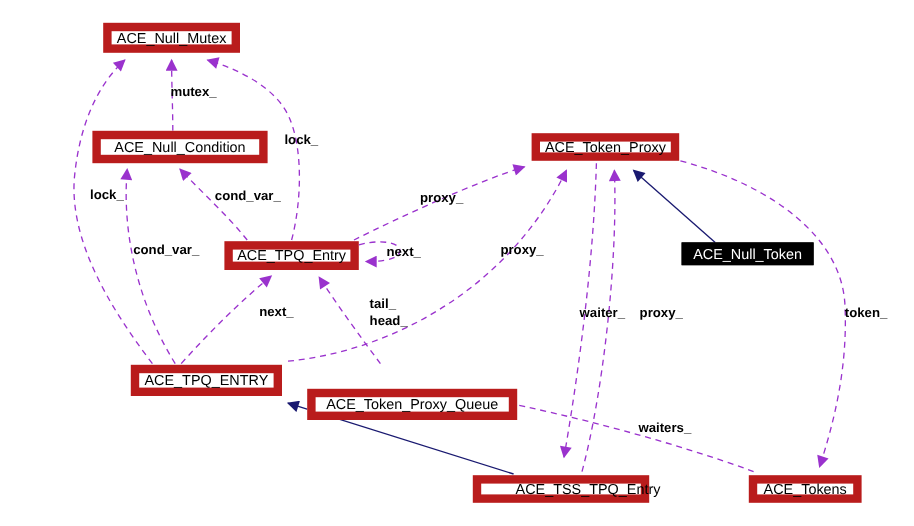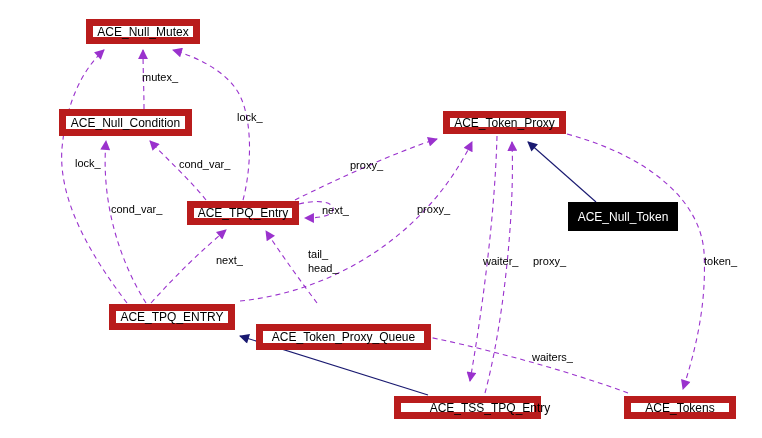--- a/index.html
+++ b/index.html
@@ -27,20 +27,21 @@
     color:#ffffff;
     border-color:#000000;
   }
   .edge-label{
     position:absolute;
     font-size:11px;
     color:#000000;
     white-space:nowrap;
     z-index:3;
     background:transparent;
+    font-weight:bold;
   }
 </style>
 </head>
 <body>
 
 <div id="canvas">
 
   <svg id="edges" width="762" height="438" viewBox="0 0 762 438" xmlns="http://www.w3.org/2000/svg">
     <defs>
       <marker id="arrowM" viewBox="0 0 10 10" refX="9" refY="5" markerWidth="11" markerHeight="9" orient="auto">
@@ -69,35 +70,35 @@
     </g>
 
     <g fill="none" stroke="#191970" stroke-width="1.1">
       <path d="M 596 202 L 528 142" marker-end="url(#arrowN)"></path>
       <path d="M 428 395 L 240 336" marker-end="url(#arrowN)"></path>
     </g>
   </svg>
 
   <div class="node" style="left:86px;top:19px;width:114px;height:25px;">ACE_Null_Mutex</div>
 
-  <div class="node" style="left:59px;top:109px;width:133px;height:27px;">ACE_Null_Condition</div>
+  <div class="node" style="left:77px;top:109px;width:146px;height:27px;">ACE_Null_Condition</div>
 
   <div class="node" style="left:443px;top:111px;width:123px;height:23px;">ACE_Token_Proxy</div>
 
   <div class="node" style="left:187px;top:201px;width:112px;height:24px;">ACE_TPQ_Entry</div>
 
-  <div class="node current" style="left:568px;top:202px;width:110px;height:29px;">ACE_Null_Token</div>
+  <div class="node current" style="left:568px;top:202px;width:110px;height:19px;">ACE_Null_Token</div>
 
   <div class="node" style="left:109px;top:304px;width:126px;height:26px;">ACE_TPQ_ENTRY</div>
 
   <div class="node" style="left:256px;top:304px;width:175px;height:26px;margin-top:20px;">ACE_Token_Proxy_Queue</div>
 
   <div class="node" style="left:394px;top:396px;width:147px;height:23px;padding-left:45px;">ACE_TSS_TPQ_Entry</div>
 
-  <div class="node" style="left:624px;top:396px;width:112px;height:23px;">ACE_Tokens</div>
+  <div class="node" style="left:624px;top:396px;width:94px;height:23px;">ACE_Tokens</div>
 
   <div class="edge-label" style="left:142px;top:71px;">mutex_</div>
   <div class="edge-label" style="left:75px;top:157px;">lock_</div>
   <div class="edge-label" style="left:111px;top:203px;">cond_var_</div>
   <div class="edge-label" style="left:179px;top:158px;">cond_var_</div>
   <div class="edge-label" style="left:237px;top:111px;">lock_</div>
   <div class="edge-label" style="left:322px;top:204px;">next_</div>
   <div class="edge-label" style="left:216px;top:254px;">next_</div>
   <div class="edge-label" style="left:308px;top:248px;">tail_</div>
   <div class="edge-label" style="left:308px;top:262px;">head_</div>

